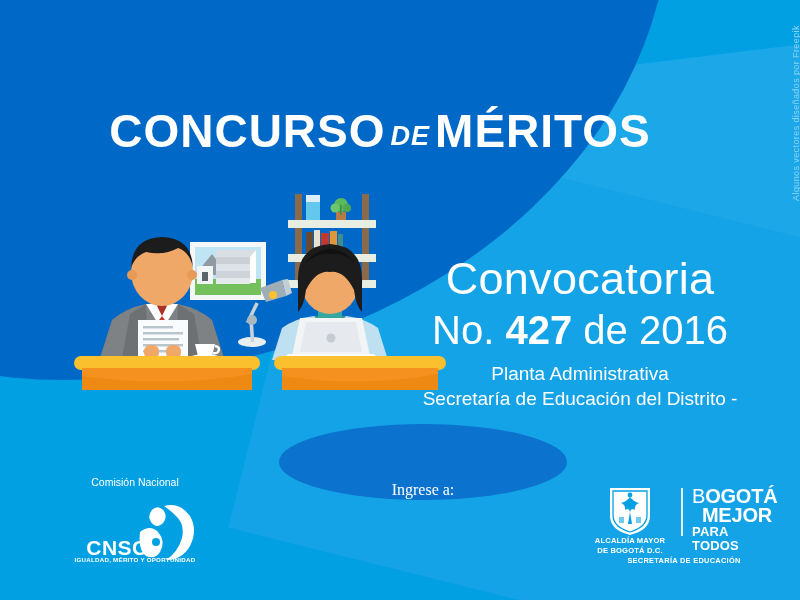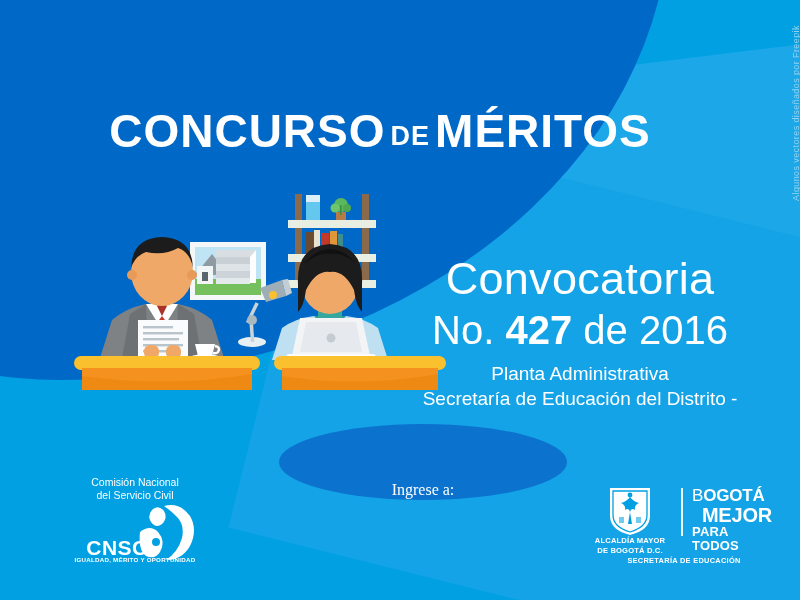--- a/index.html
+++ b/index.html
@@ -49,21 +49,21 @@
     text-align:center;
     color:#ffffff;
     letter-spacing:0.5px;
     white-space:nowrap;
   }
   #headline .big {
     font-size:46px; font-weight:bold; letter-spacing:1px;
   }
   #headline .small {
     font-size:27px; font-weight:bold; letter-spacing:1px;
-    vertical-align:2px; margin:0 5px;
+    vertical-align:2px; margin:0 5px;font-style:italic;
   }
 
   
   #convo-block {
     left:380px; top:236px; width:400px;
     text-align:center; color:#ffffff;margin-top:16px;
   }
   #convo-title { font-size:45px; line-height:54px; font-weight:300; letter-spacing:0.3px;}
   #convo-number { font-size:40px; line-height:48px; font-weight:300; }
   #convo-number b { font-weight:bold; }
@@ -122,21 +122,21 @@
   #bog-alcaldia {
     position:absolute; left:-2px; top:50px; width:88px;
     text-align:center; color:#ffffff;
     font-size:7.6px; font-weight:bold; line-height:9.5px; letter-spacing:0.15px;
   }
   #bog-divider {
     position:absolute; left:93px; top:2px; width:1.6px; height:48px;
     background:#ffffff; opacity:.9;
   }
   #bog-words { position:absolute; left:104px; top:1px; width:80px; color:#ffffff; }
-  #bog-l1 { font-size:17px; line-height:18px; letter-spacing:-0.2px; font-weight:300;}
+  #bog-l1 { font-size:20px; line-height:18px; letter-spacing:-0.2px; font-weight:300;}
   #bog-l1 b { font-weight:bold; }
   #bog-l2 { font-size:20px; line-height:20px; font-weight:bold; letter-spacing:-0.2px;text-align:right;}
   #bog-l3 { font-size:13px; line-height:14px; font-weight:bold; letter-spacing:0.2px;}
   #bog-secretaria {
     position:absolute; left:8px; top:70px; width:176px;
     text-align:center; color:#ffffff;
     font-size:7.4px; font-weight:bold; letter-spacing:0.3px;
   }
 
   
@@ -310,21 +310,20 @@
   <div class="layer" id="url-ellipse"></div>
   <div class="layer" id="url-text">
     <div id="url-lead">Ingrese a:</div>
   </div>
 
   <div class="layer" id="freepik">Algunos vectores diseñados por Freepik</div>
 
   <div class="layer" id="cnsc">
     <div id="cnsc-name">
       <div>Comisión Nacional</div>
-      <div>del Servicio Civil</div>
     </div>
     <svg id="cnsc-mark" viewBox="0 0 66 62">
       <path d="M18 8 Q24 2 30 9 Q34 16 28 22 Q22 27 17 20 Q13 14 18 8 Z" fill="#FFFFFF"></path>
       <path d="M6 30 Q16 22 24 30 Q32 39 26 50 Q21 58 12 54 Q4 48 6 30 Z" fill="#FFFFFF"></path>
       <path d="M30 4 Q46 0 56 14 Q64 28 56 44 Q48 58 32 58 Q44 50 48 36 Q51 22 42 14 Q36 8 30 4 Z" fill="#FFFFFF"></path>
       <circle cx="22" cy="40" r="4" fill="#00A0E3"></circle>
     </svg>
     <div id="cnsc-acr">CNSC</div>
     <div id="cnsc-tag">IGUALDAD, MÉRITO Y OPORTUNIDAD</div>
   </div>

